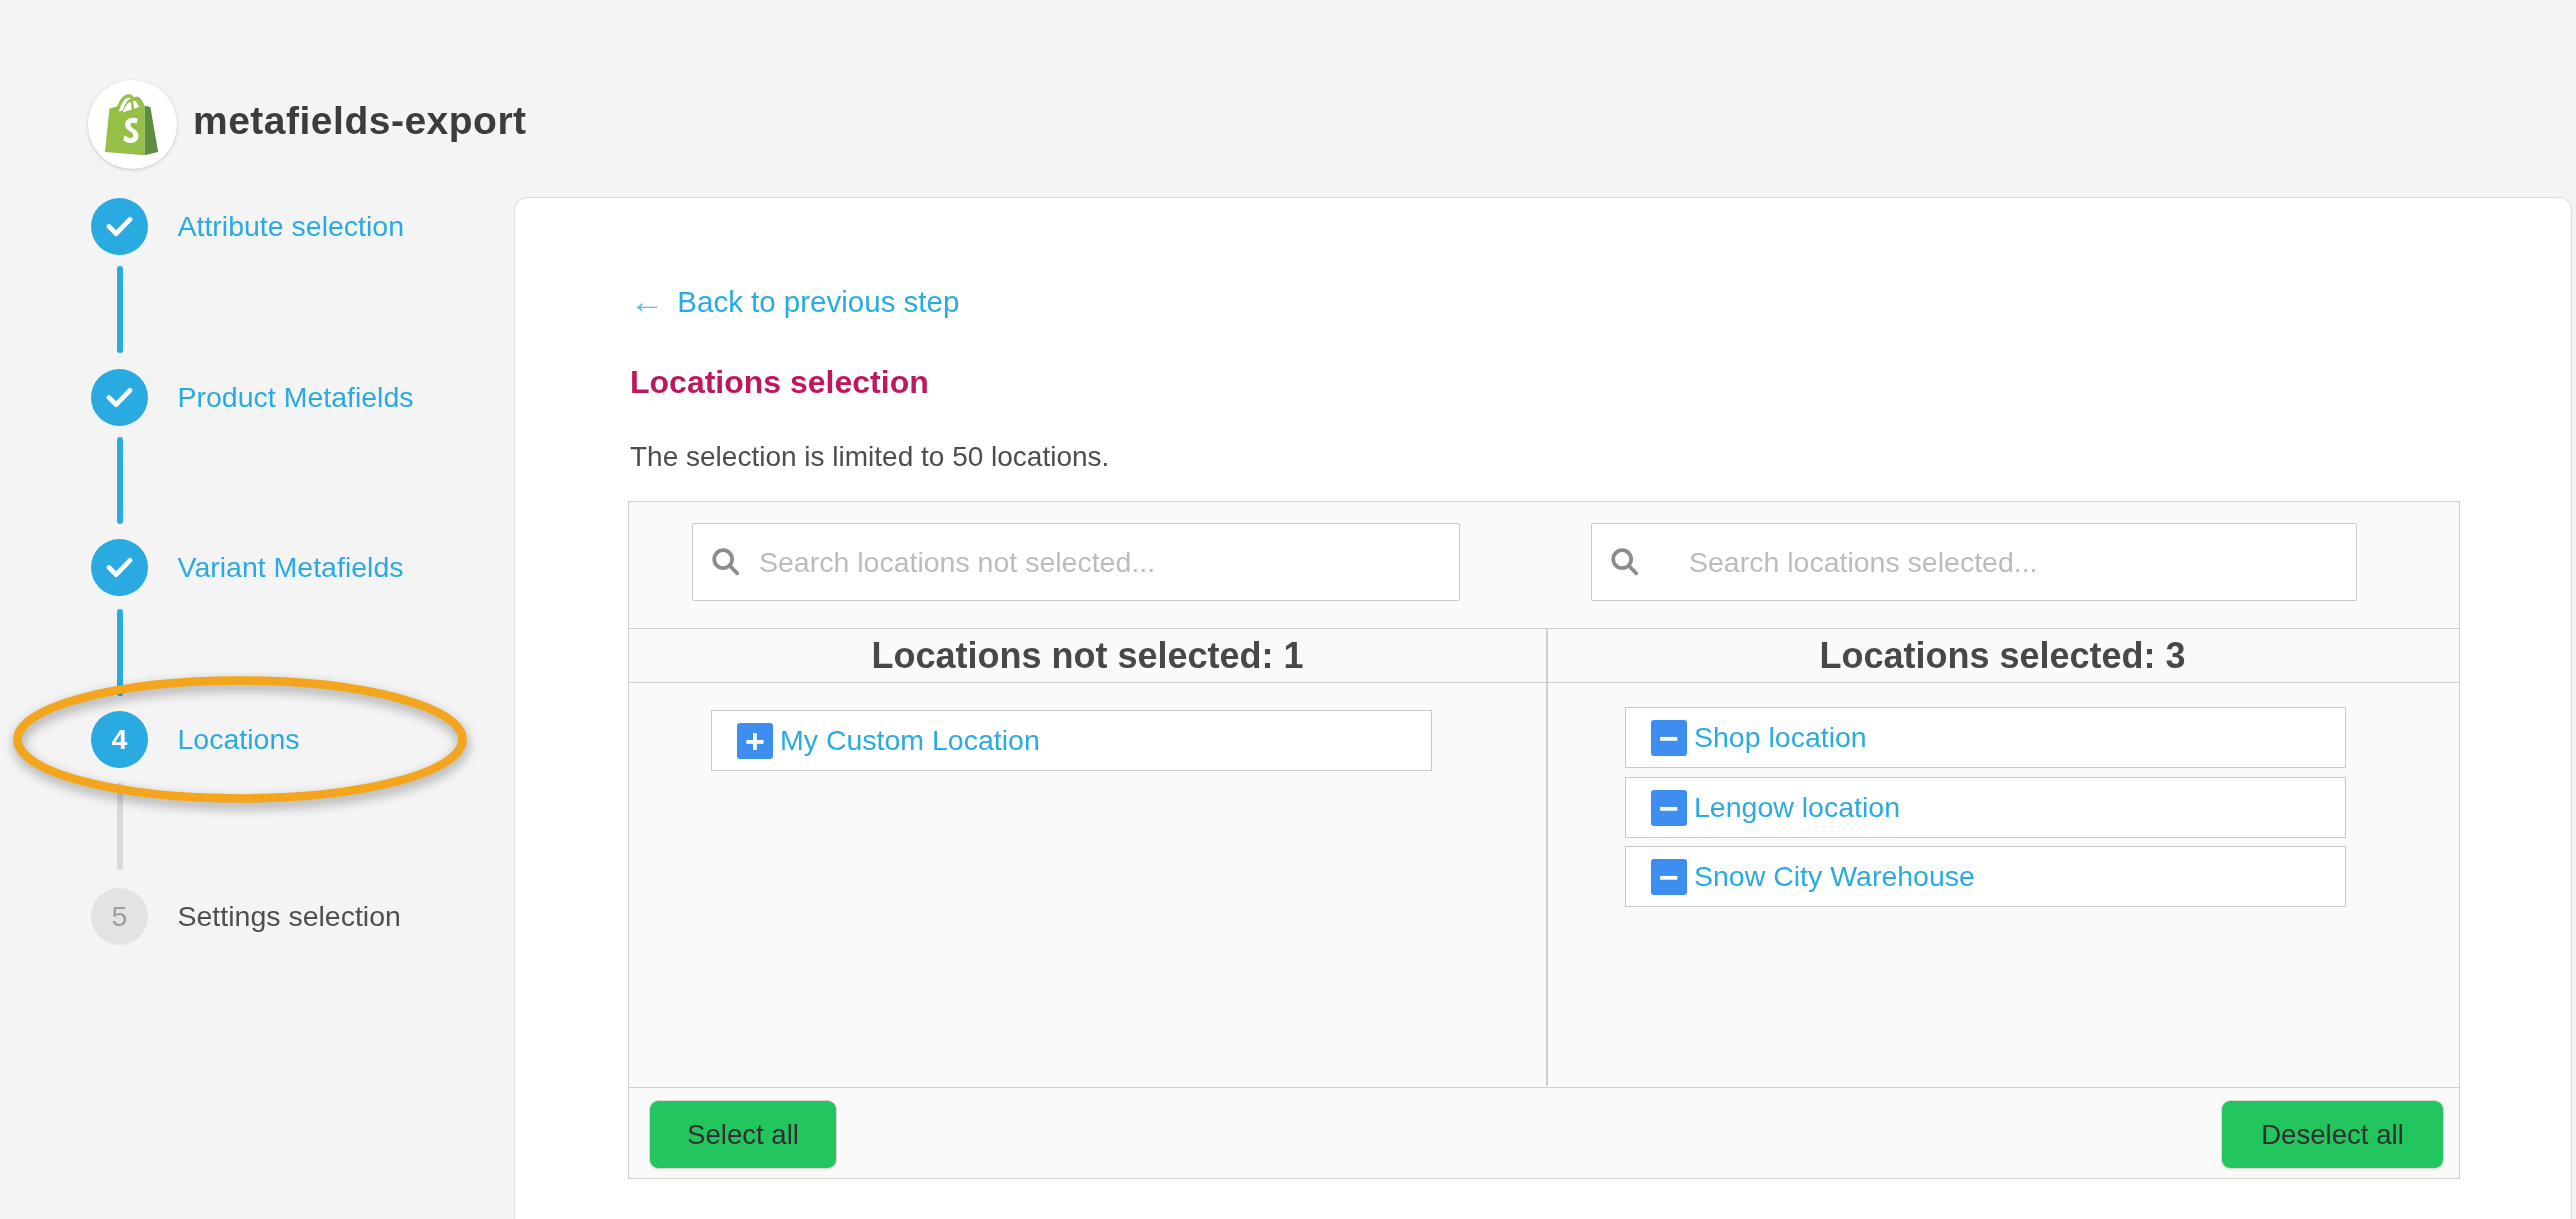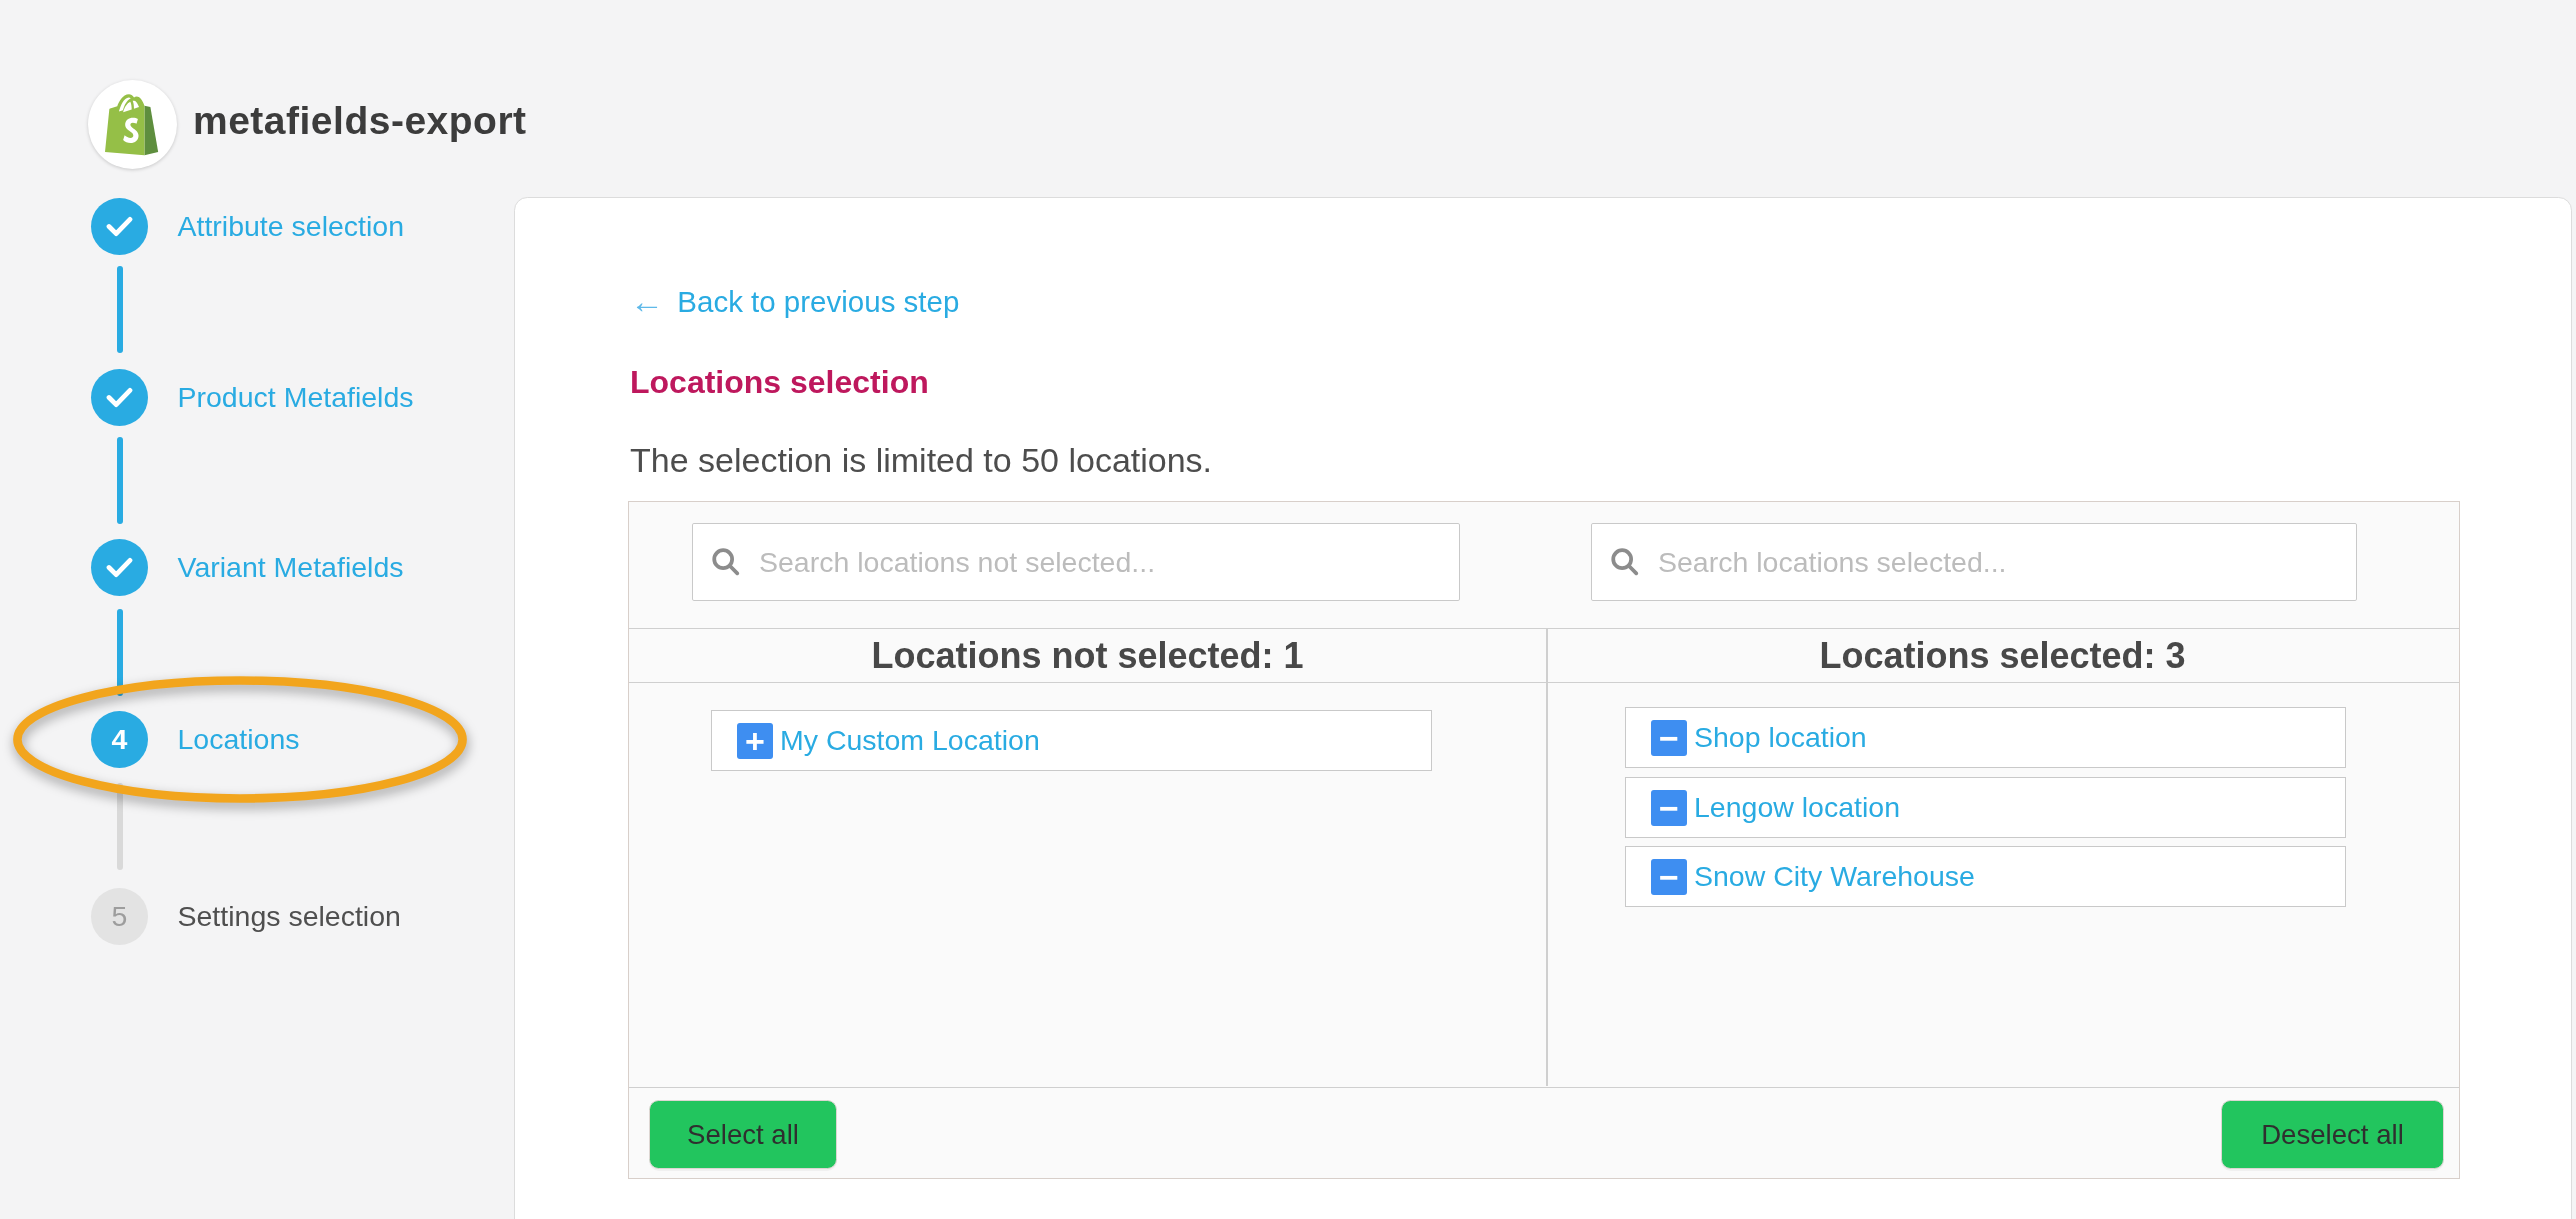--- a/index.html
+++ b/index.html
@@ -25,30 +25,30 @@
 
   .annotation-ellipse{position:absolute;left:5.7px;top:669px;pointer-events:none;}
 
   
   .panel{position:absolute;left:514px;top:197px;width:2058px;height:1141px;background:#fff;
     border:1.9px solid #dcdcdc;border-radius:13.3px;box-sizing:border-box;}
 
   .back-link{position:absolute;left:630px;top:285px;font-size:29.5px;color:#29abe2;display:flex;align-items:center;gap:13.3px;cursor:pointer;}
   .back-arrow{color:#5fb9e9;font-size:34px;line-height:29.5px;}
   .page-heading{position:absolute;left:630px;top:364px;font-size:32px;font-weight:700;color:#be185d;}
-  .page-note{position:absolute;left:630px;top:441px;font-size:34px;color:#4d4d4d;}
+  .page-note{position:absolute;left:630px;top:441px;font-size:28px;color:#4d4d4d;}
 
   
   .transfer{position:absolute;left:628px;top:501px;width:1832px;height:678px;background:#fafafa;
     border:1.9px solid #d8cfca;box-sizing:border-box;}
   .search-row{position:absolute;left:0;top:0;width:100%;height:126px;}
   .search-box{position:absolute;top:21px;height:78px;background:#fff;border:1.9px solid #c9c9c9;border-radius:1.9px;
     box-sizing:border-box;display:flex;align-items:center;padding:8px 17px;}
   .search-box.left{left:63px;width:768px;}
-  .search-box.right{left:962px;width:766px;}
+  .search-box.right{left:962px;width:766px;gap:31px;}
   .search-box svg{flex:0 0 auto;margin-right:15px;}
   .search-box input{border:none;outline:none;background:transparent;font-family:"Liberation Sans",sans-serif;
     font-size:28.5px;color:#555;width:100%;}
   .search-box input::placeholder{color:#bcbcbc;}
 
   .header-row{position:absolute;left:0;top:126px;width:100%;height:55px;border-top:1.9px solid #cfcfcf;
     border-bottom:1.9px solid #cfcfcf;box-sizing:border-box;display:flex;}
   .header-cell{display:flex;align-items:center;justify-content:center;font-size:36px;font-weight:700;color:#484848;}
   .header-cell.left{width:917px;}
   .header-cell.right{flex:1;}

